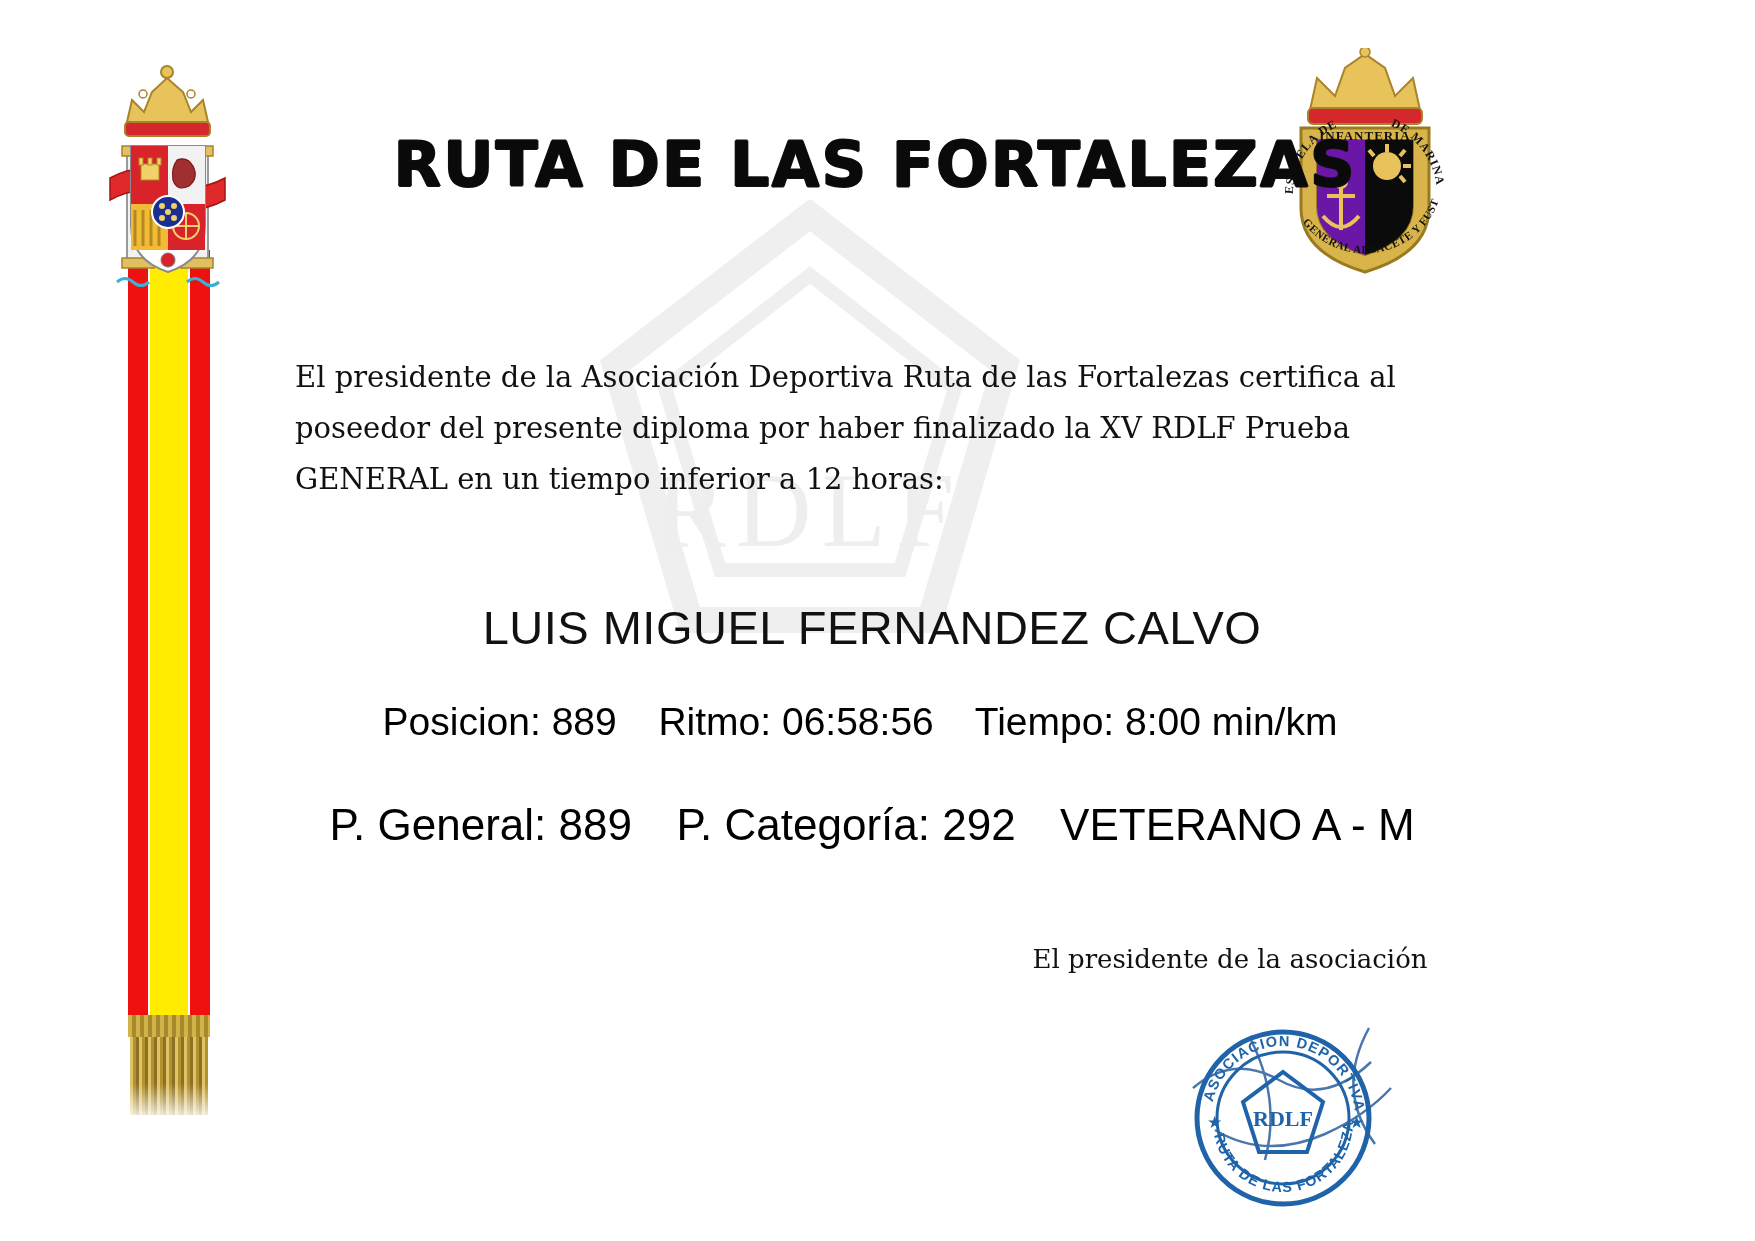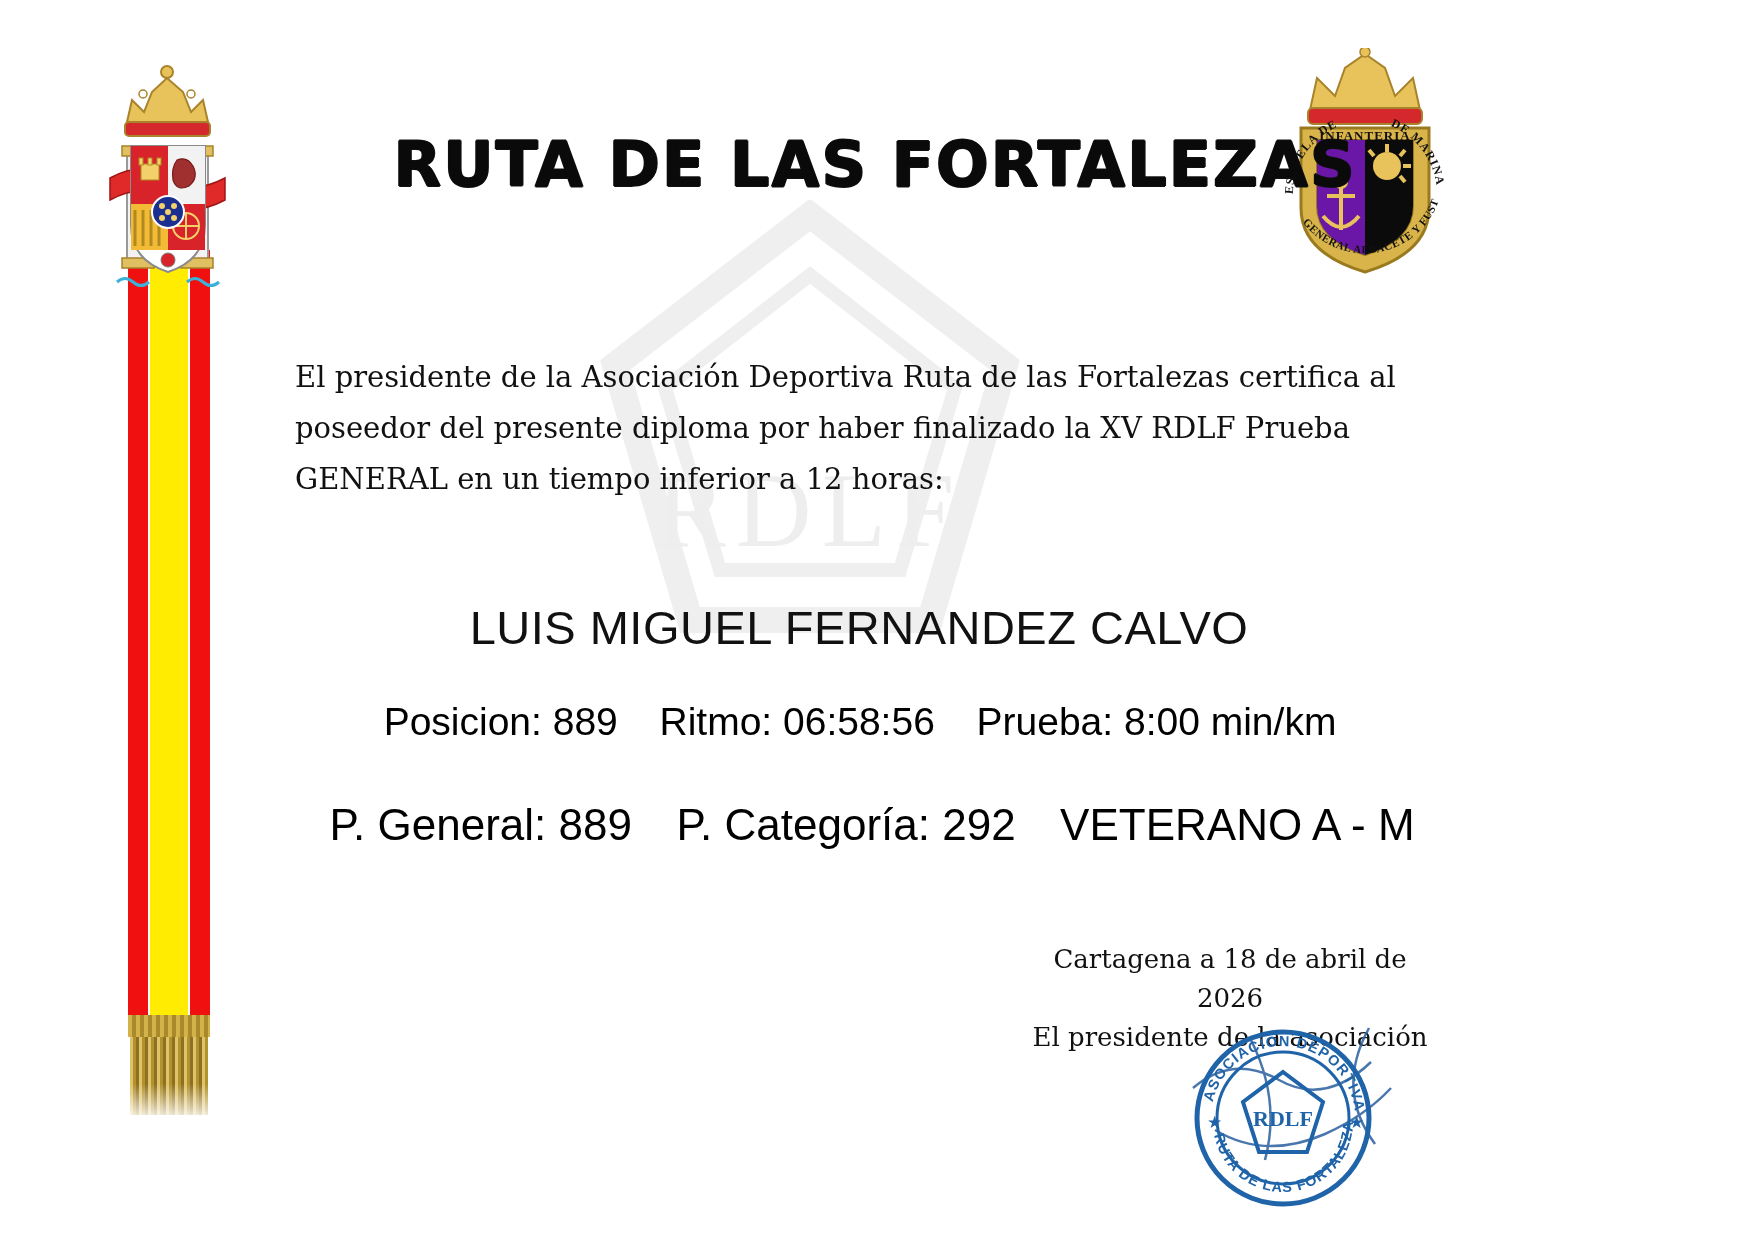--- a/index.html
+++ b/index.html
@@ -125,21 +125,21 @@
     font-family: "DejaVu Serif", serif;
     font-size: 29px;
     line-height: 1.75;
     color: #111;
     z-index: 4;
   }
 
   
   .runner-name {
     position: absolute;
-    left: 299px;
+    left: 312px;
     top: 600px;
     width: 1120px;
     text-align: center;
     font-size: 47px;
     letter-spacing: 0.5px;
     color: #111;
     z-index: 4;
   }
 
   
@@ -331,36 +331,35 @@
 
 <div class="runner-name">LUIS MIGUEL FERNANDEZ CALVO</div>
 
 <div class="results-row-1">
   <span class="lbl">Posicion:</span>
   <span class="val">889</span>
   <span class="sp"></span>
   <span class="lbl">Ritmo:</span>
   <span class="val">06:58:56</span>
   <span class="sp"></span>
-  <span class="lbl">Prueba:</span>
+  <span class="lbl">Tiempo:</span>
   <span class="val">8:00 min/km</span>
 </div>
 
 <div class="results-row-2">
   <span class="lbl">P. General:</span>
   <span class="val">889</span>
   <span class="sp"></span>
   <span class="lbl">P. Categoría:</span>
   <span class="val">292</span>
   <span class="sp"></span>
   <span class="val">VETERANO A - M</span>
 </div>
 
 <div class="signature-block">
-  <div>Cartagena a 18 de abril de 2026</div>
   <div>El presidente de la asociación</div>
 </div>
 
 <div class="stamp">
   <svg width="270" height="215" viewBox="0 0 270 215" aria-hidden="true">
 
     <g stroke="#2a5f9e" stroke-width="2.5" fill="none" opacity="0.85">
       <path d="M38 78 q40 -34 86 -8 q46 26 92 -18"></path>
       <path d="M60 120 q50 30 110 4 q40 -18 66 -46"></path>
       <path d="M96 30 q30 60 14 120"></path>

